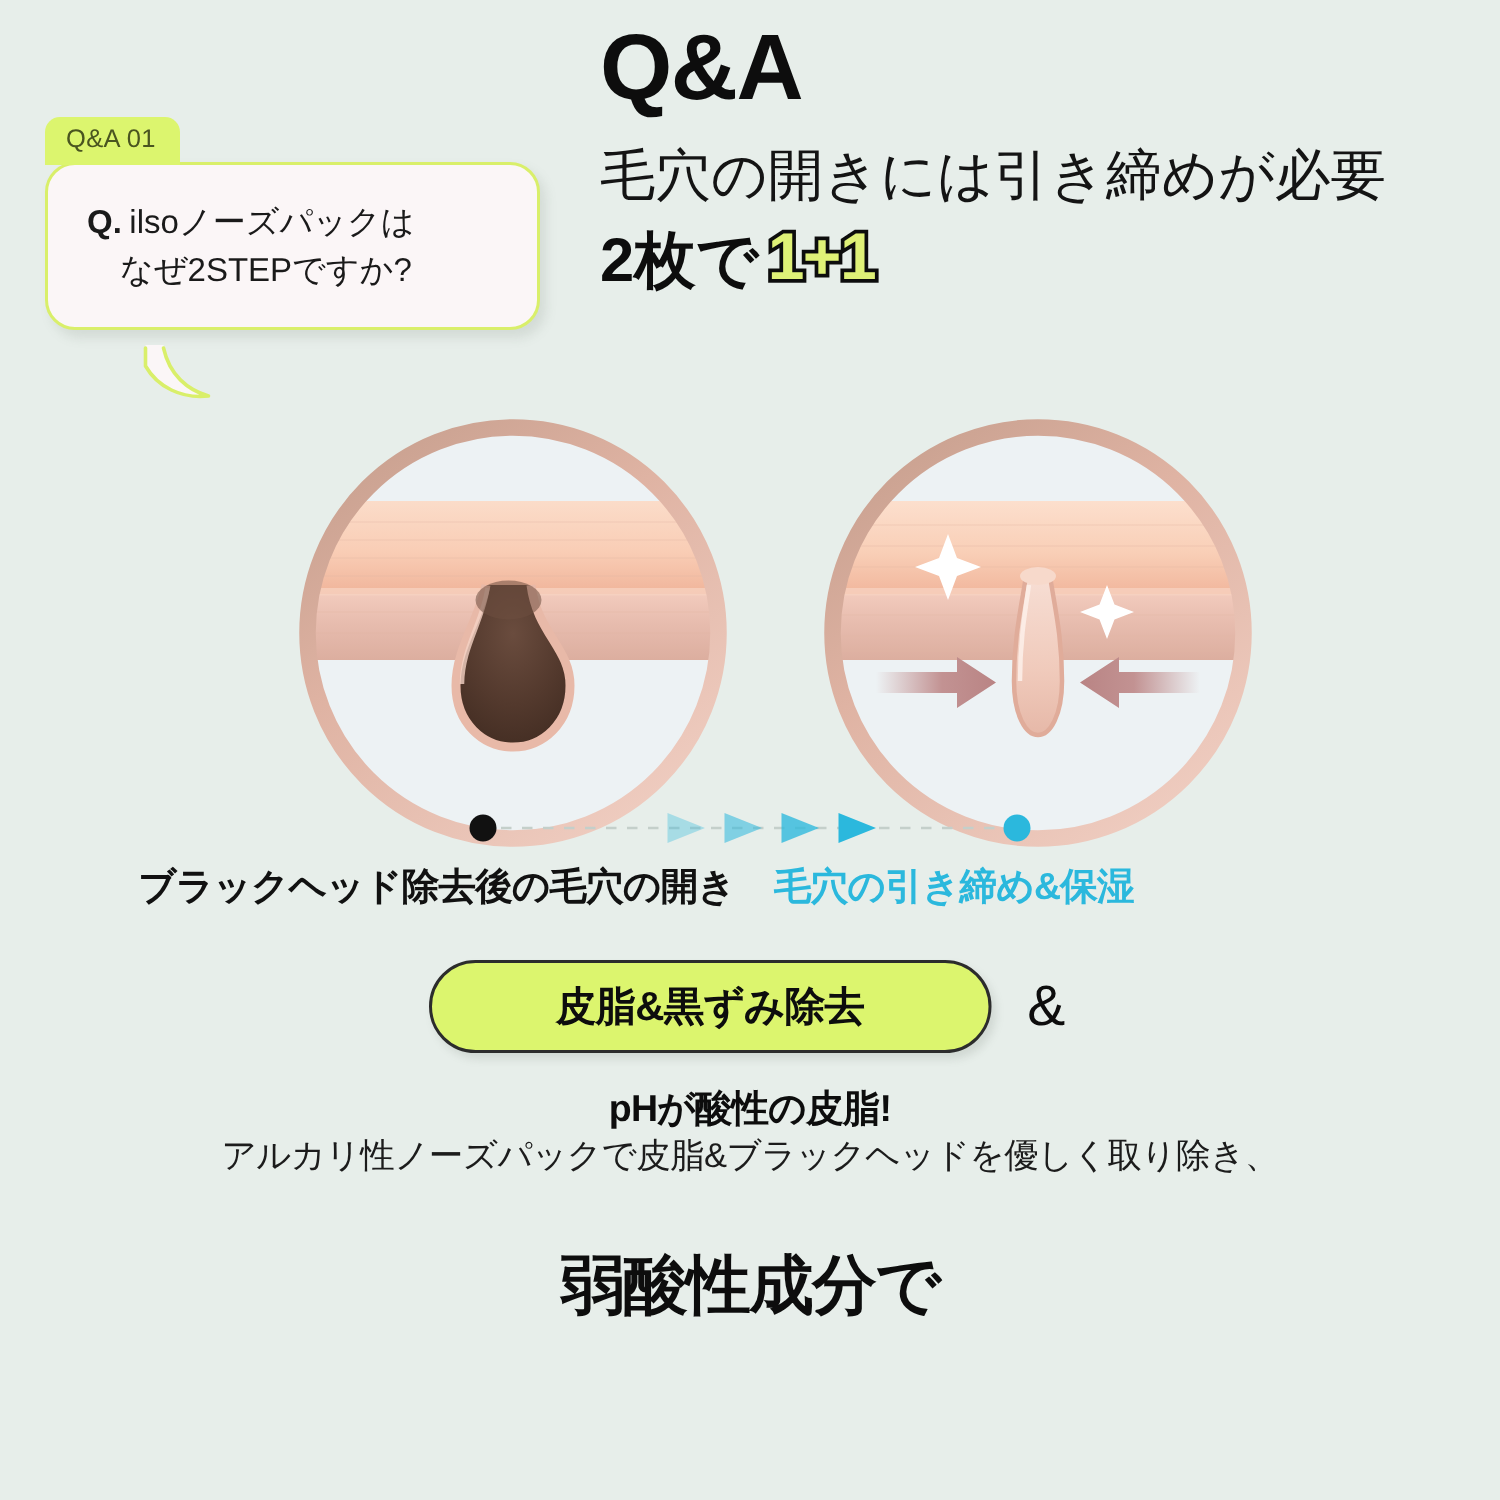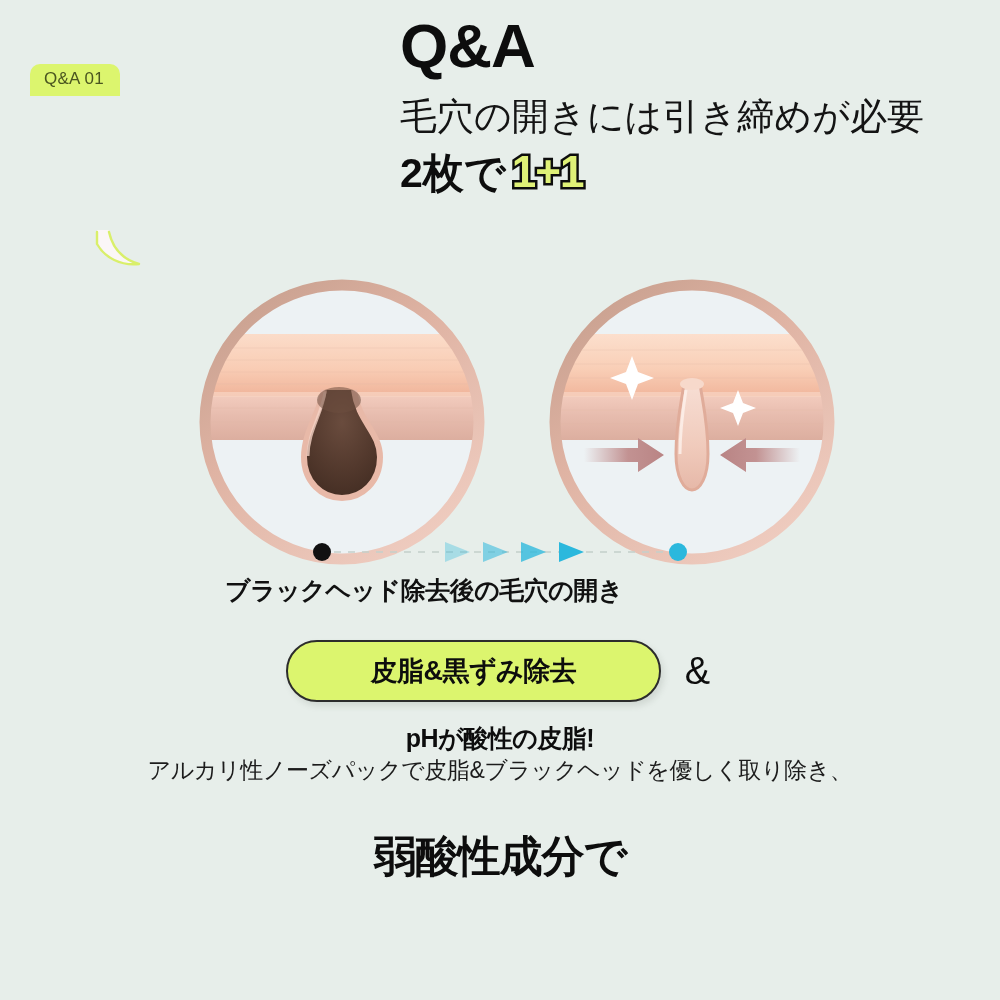--- a/index.html
+++ b/index.html
@@ -16,21 +16,21 @@
     font-family: "Liberation Sans", "DejaVu Sans", sans-serif;
     color: #111111;
     position: relative;
   }
 
   #page { position: relative; width: 1000px; height: 1000px; }
 
   
   .qa-badge {
     position: absolute;
-    left: 30px; top: 64px;
+    left: 30px; top: 78px;
     background: #dcf56e;
     color: #4a5520;
     font-size: 17px;
     font-weight: 400;
     padding: 5px 16px 7px 14px;
     border-radius: 10px 10px 0 0;
     letter-spacing: .2px;
     z-index: 2;
   }
 
@@ -192,20 +192,28 @@
     letter-spacing: -1px;
   }
 </style>
 </head>
 <body>
 
 <div id="page">
 
   <div class="qa-badge">Q&amp;A 01</div>
 
+  <div class="bubble">
+    <div class="bubble-line">
+      <span class="q-mark">Q.</span><span>ilsoノーズパックは</span>
+    </div>
+    <div class="bubble-line indent">
+      <span>なぜ2STEPですか?</span>
+    </div>
+  </div>
 
   <svg class="bubble-tail" viewBox="0 0 70 50">
     <path d="M2,0 L2,14 C10,28 26,36 44,34 C30,30 18,20 14,0 Z" fill="#fbf6f7"></path>
     <path d="M2,2 L2,14 C10,28 26,36 44,34 C30,30 18,20 14,2" fill="none" stroke="#d9ef6a" stroke-width="2.4" stroke-linecap="round" stroke-linejoin="round"></path>
   </svg>
 
   <div class="header">
     <div class="header-title">Q&amp;A</div>
     <div class="header-sub">毛穴の開きには引き締めが必要</div>
     <div class="header-main">
@@ -347,20 +355,21 @@
     <g>
       <path d="M445,7 L470,17 L445,27 Z" fill="#2bb8dd" opacity=".34"></path>
       <path d="M483,7 L508,17 L483,27 Z" fill="#2bb8dd" opacity=".55"></path>
       <path d="M521,7 L546,17 L521,27 Z" fill="#2bb8dd" opacity=".78"></path>
       <path d="M559,7 L584,17 L559,27 Z" fill="#2bb8dd" opacity="1"></path>
     </g>
   </svg>
 
   <div class="captions">
     <div class="caption caption-dark">ブラックヘッド除去後の毛穴の開き</div>
+    <div class="caption caption-cyan">毛穴の引き締め&amp;保湿</div>
   </div>
 
   <div class="pills">
     <div class="pill pill-left">皮脂&amp;黒ずみ除去</div>
     <div class="amp">&amp;</div>
   </div>
 
   <div class="bottom">
     <div class="bottom-h1">pHが酸性の皮脂!</div>
     <div class="bottom-note">アルカリ性ノーズパックで皮脂&amp;ブラックヘッドを優しく取り除き、</div>

